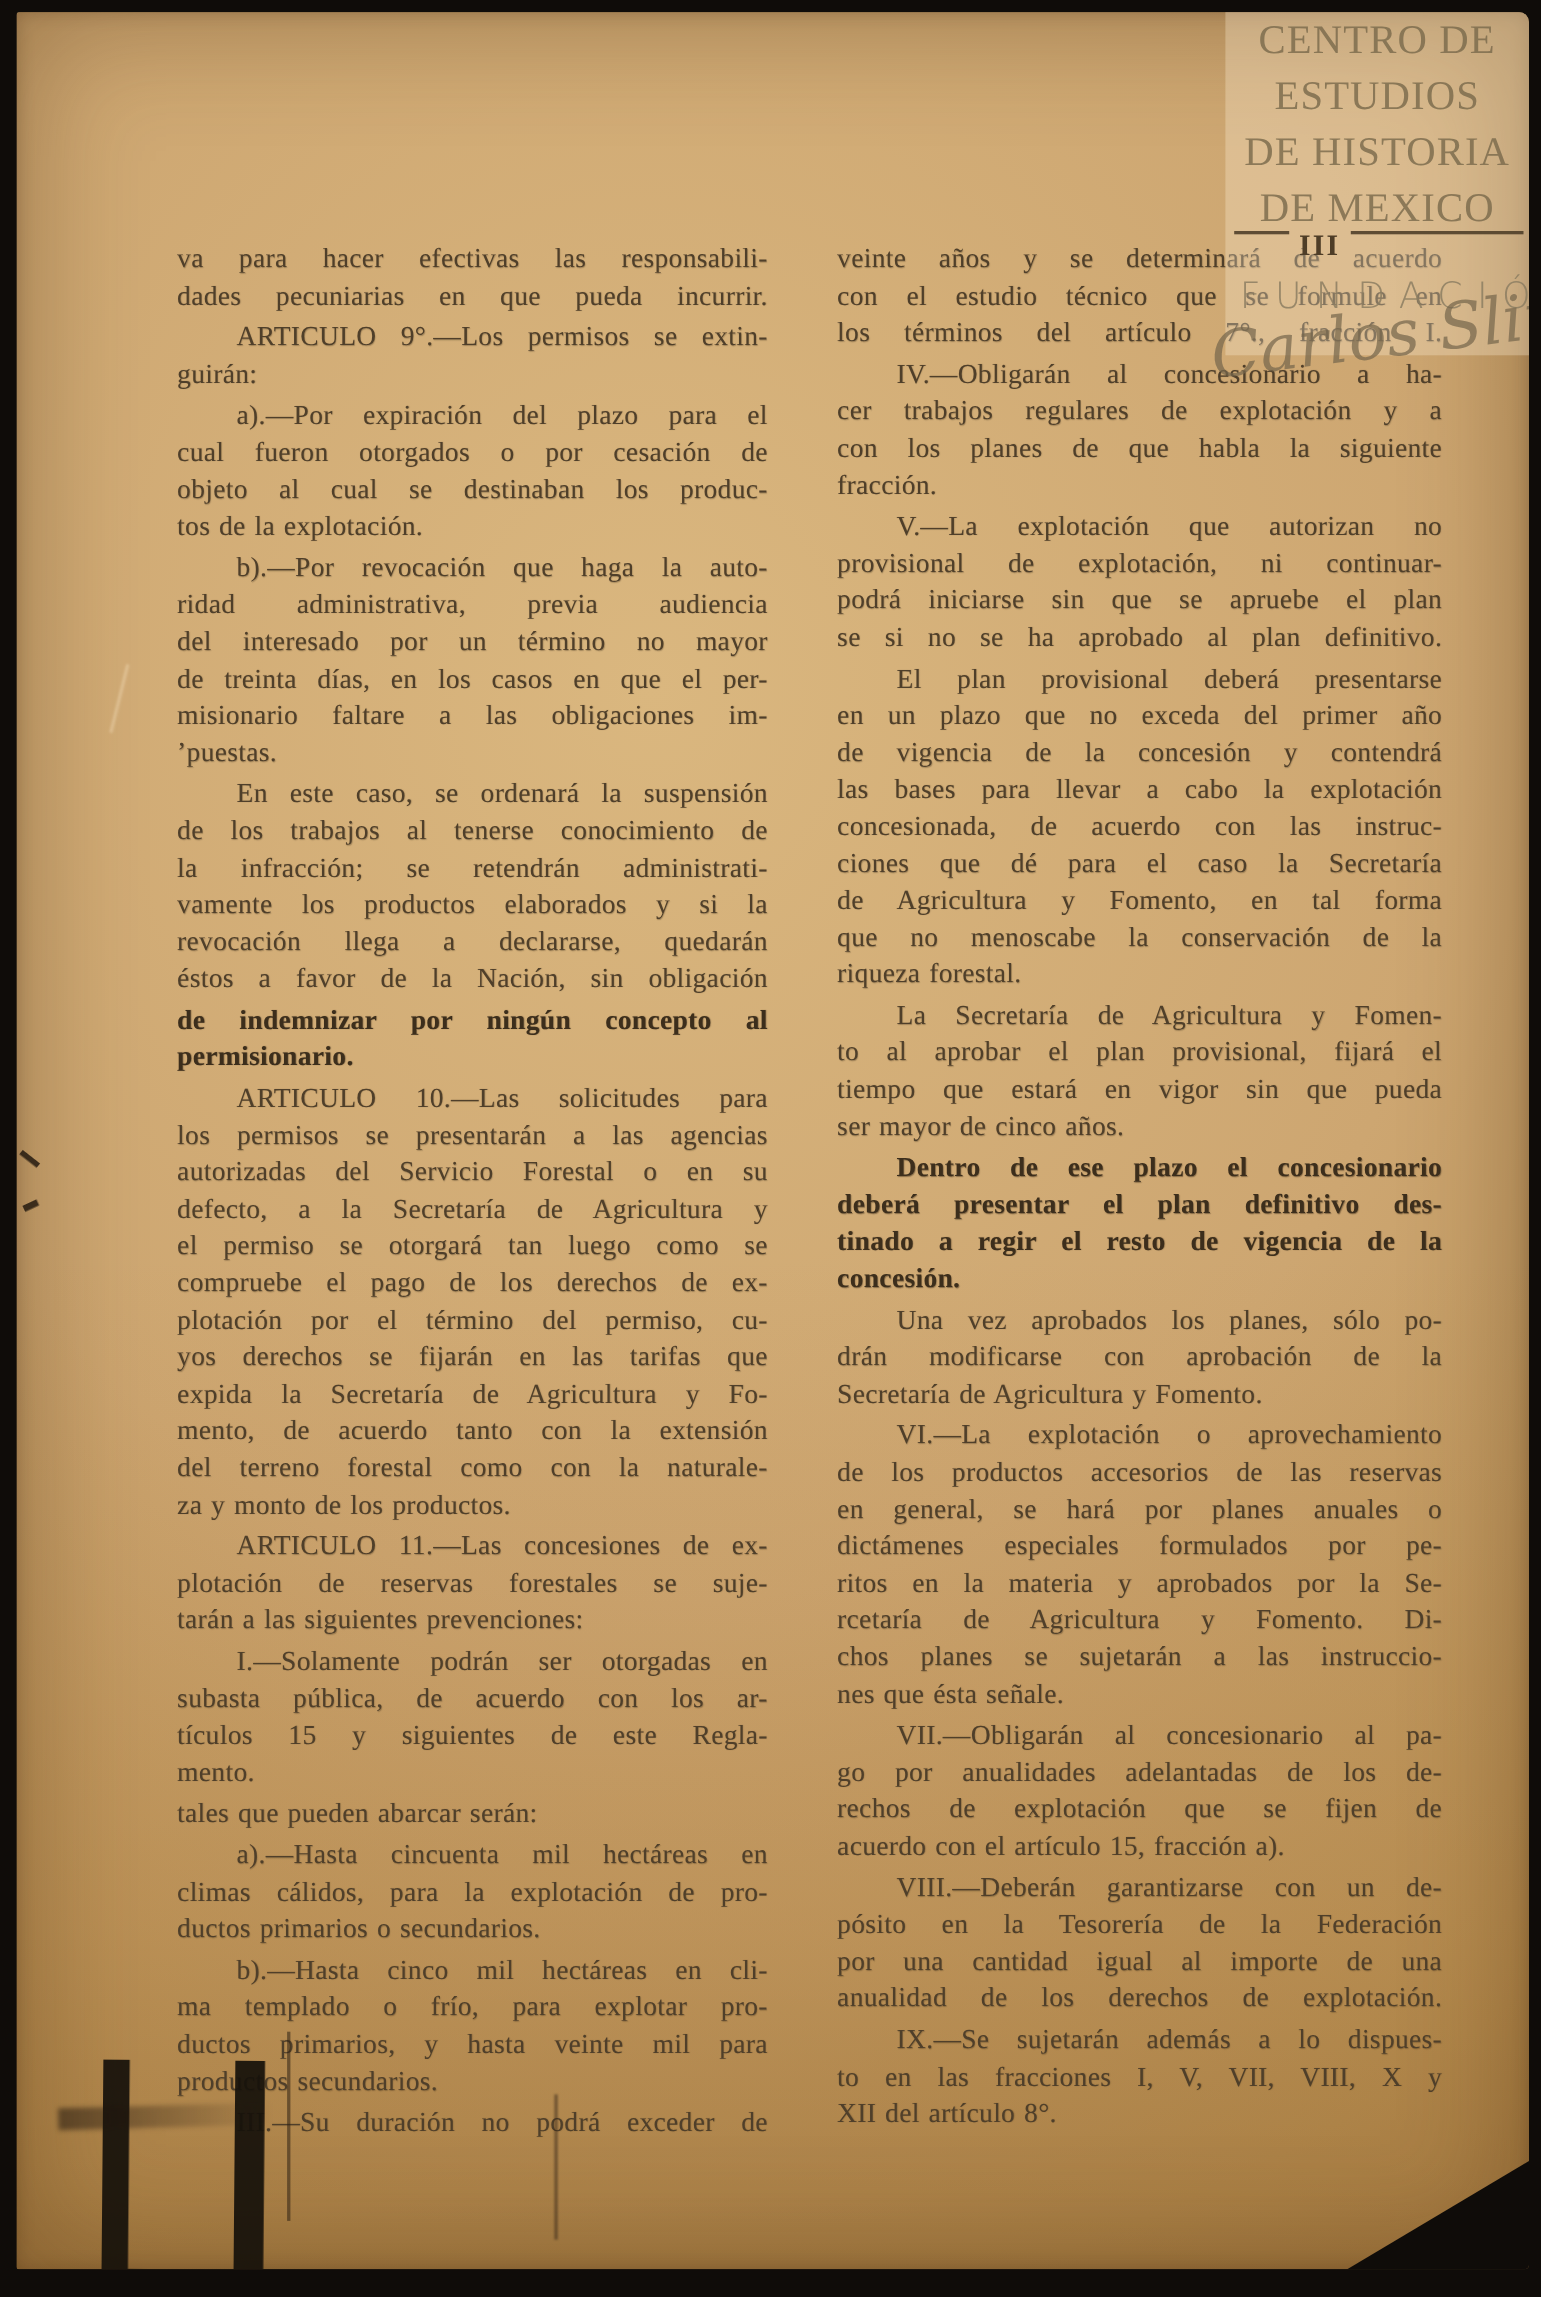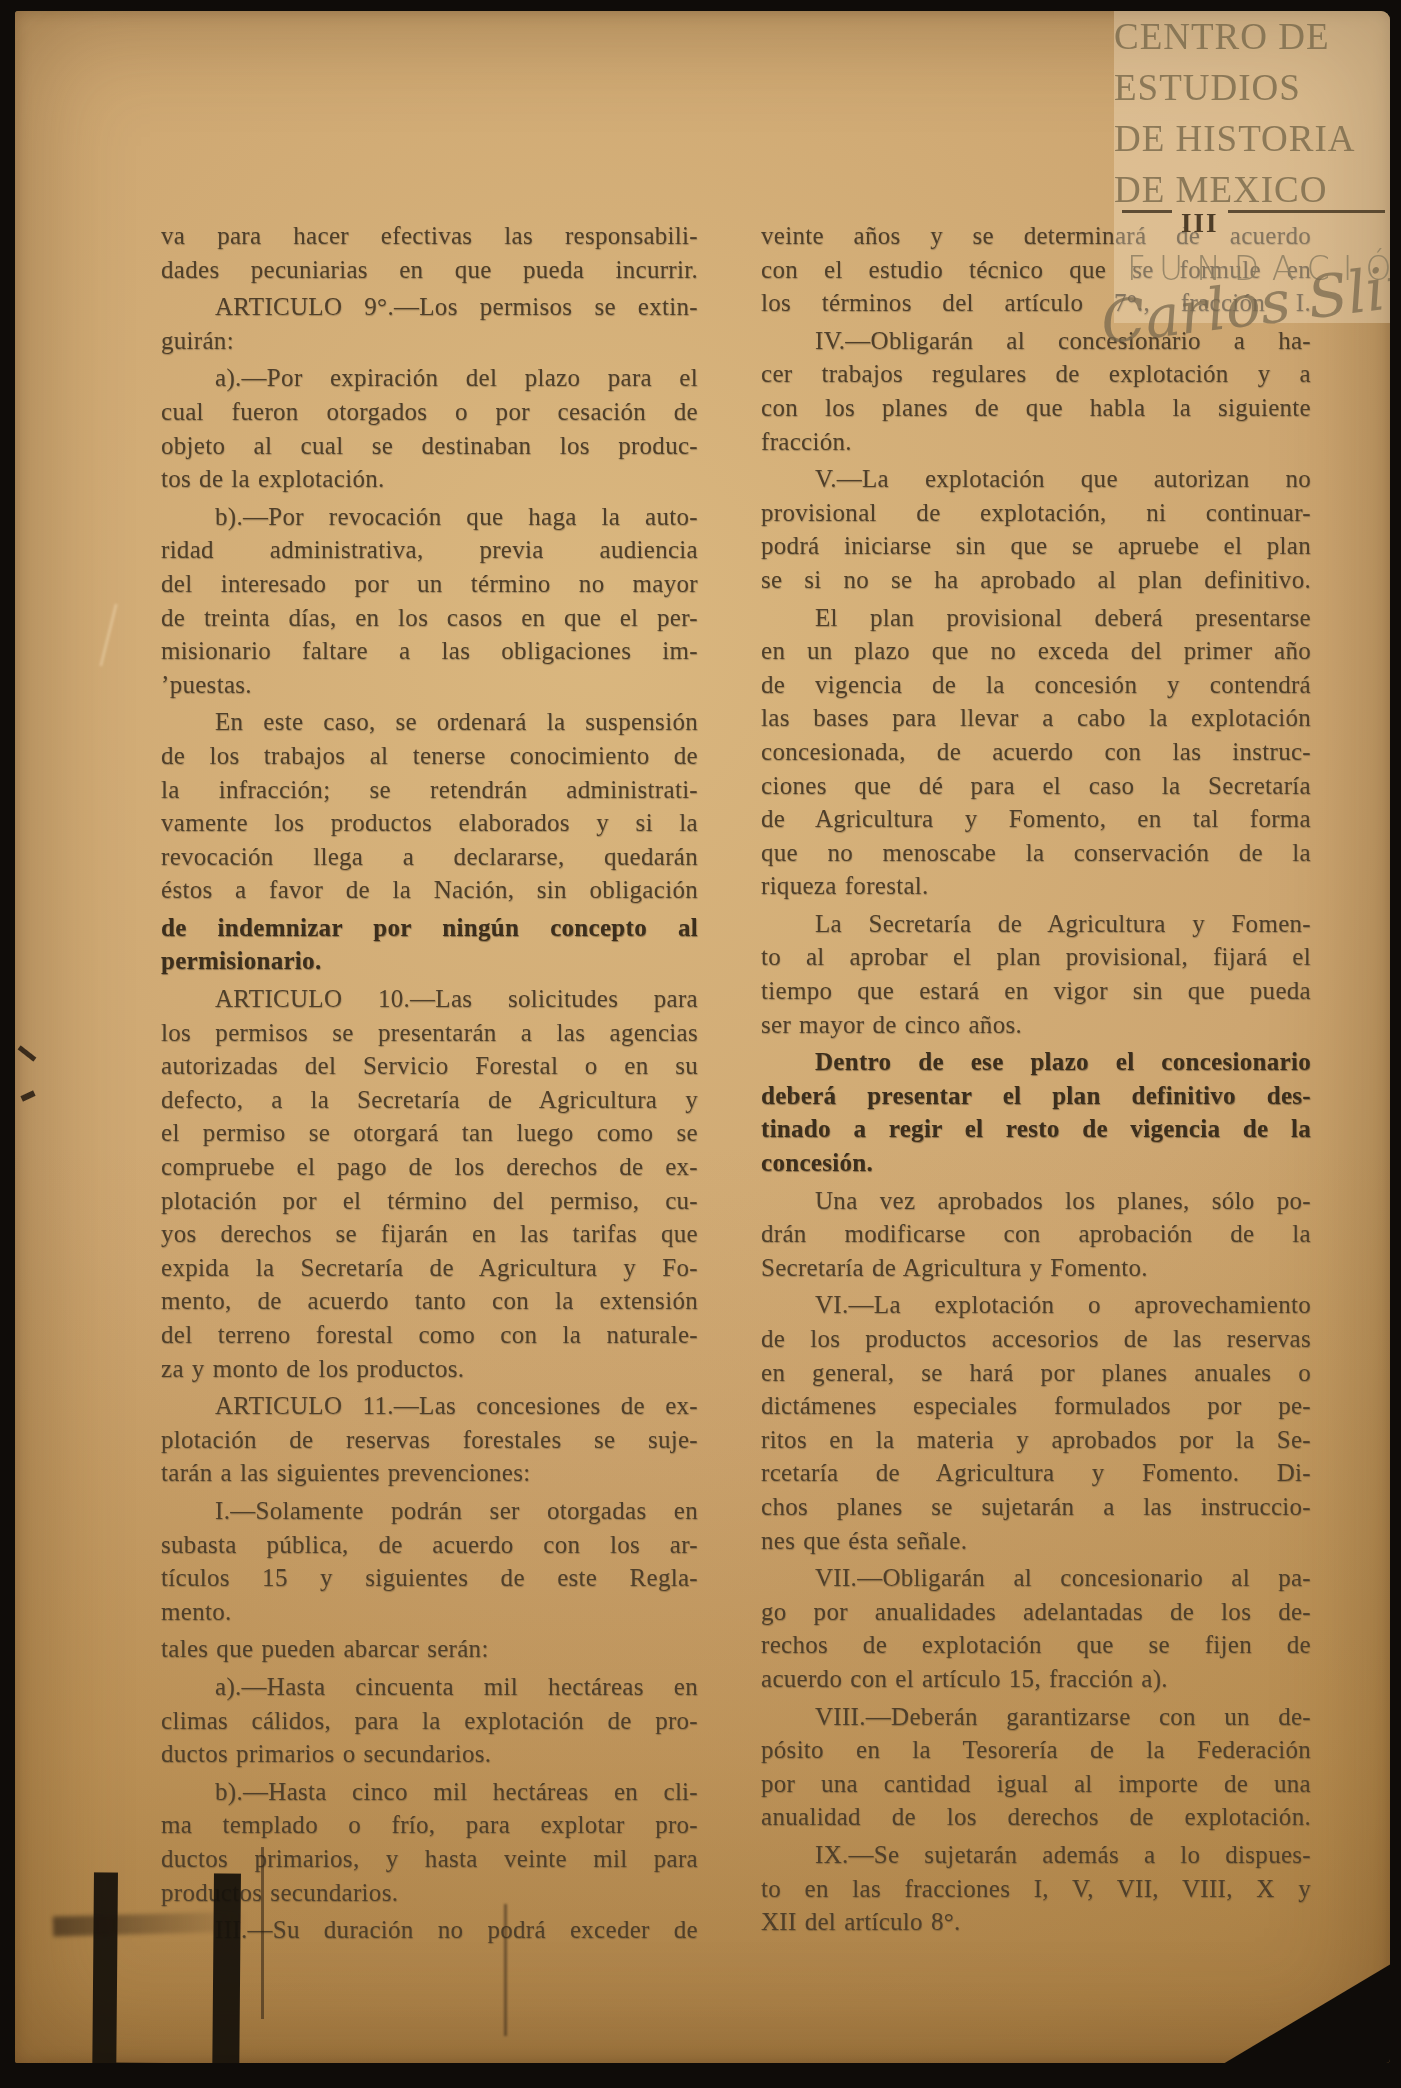--- a/index.html
+++ b/index.html
@@ -37,21 +37,21 @@
   .line.ind{text-indent:54px;}
   .para.bold .line{font-weight:700;color:#3c2e1c;text-shadow:0.6px 0.6px 1px rgba(45,32,15,0.45);}
   
   .wm{
     position:absolute;top:0;right:0;width:276px;height:312px;
     background:rgba(255,243,219,0.30);
     z-index:5;pointer-events:none;
   }
   .wm-line{
     font-family:"Liberation Serif",serif;font-size:37px;line-height:51px;
-    color:rgba(122,106,76,0.82);letter-spacing:1px;
+    text-align:center;color:rgba(122,106,76,0.82);letter-spacing:1px;
   }
   .pagenum-row{
     position:absolute;top:199px;left:8px;right:5px;
     display:flex;align-items:flex-start;gap:9px;
   }
   .rule-seg{height:2.5px;background:rgba(72,56,35,0.85);}
   .rule-short{width:50px;}
   .rule-long{flex:1;}
   .pagenum{
     font-family:"Liberation Serif",serif;font-size:27px;font-weight:700;

